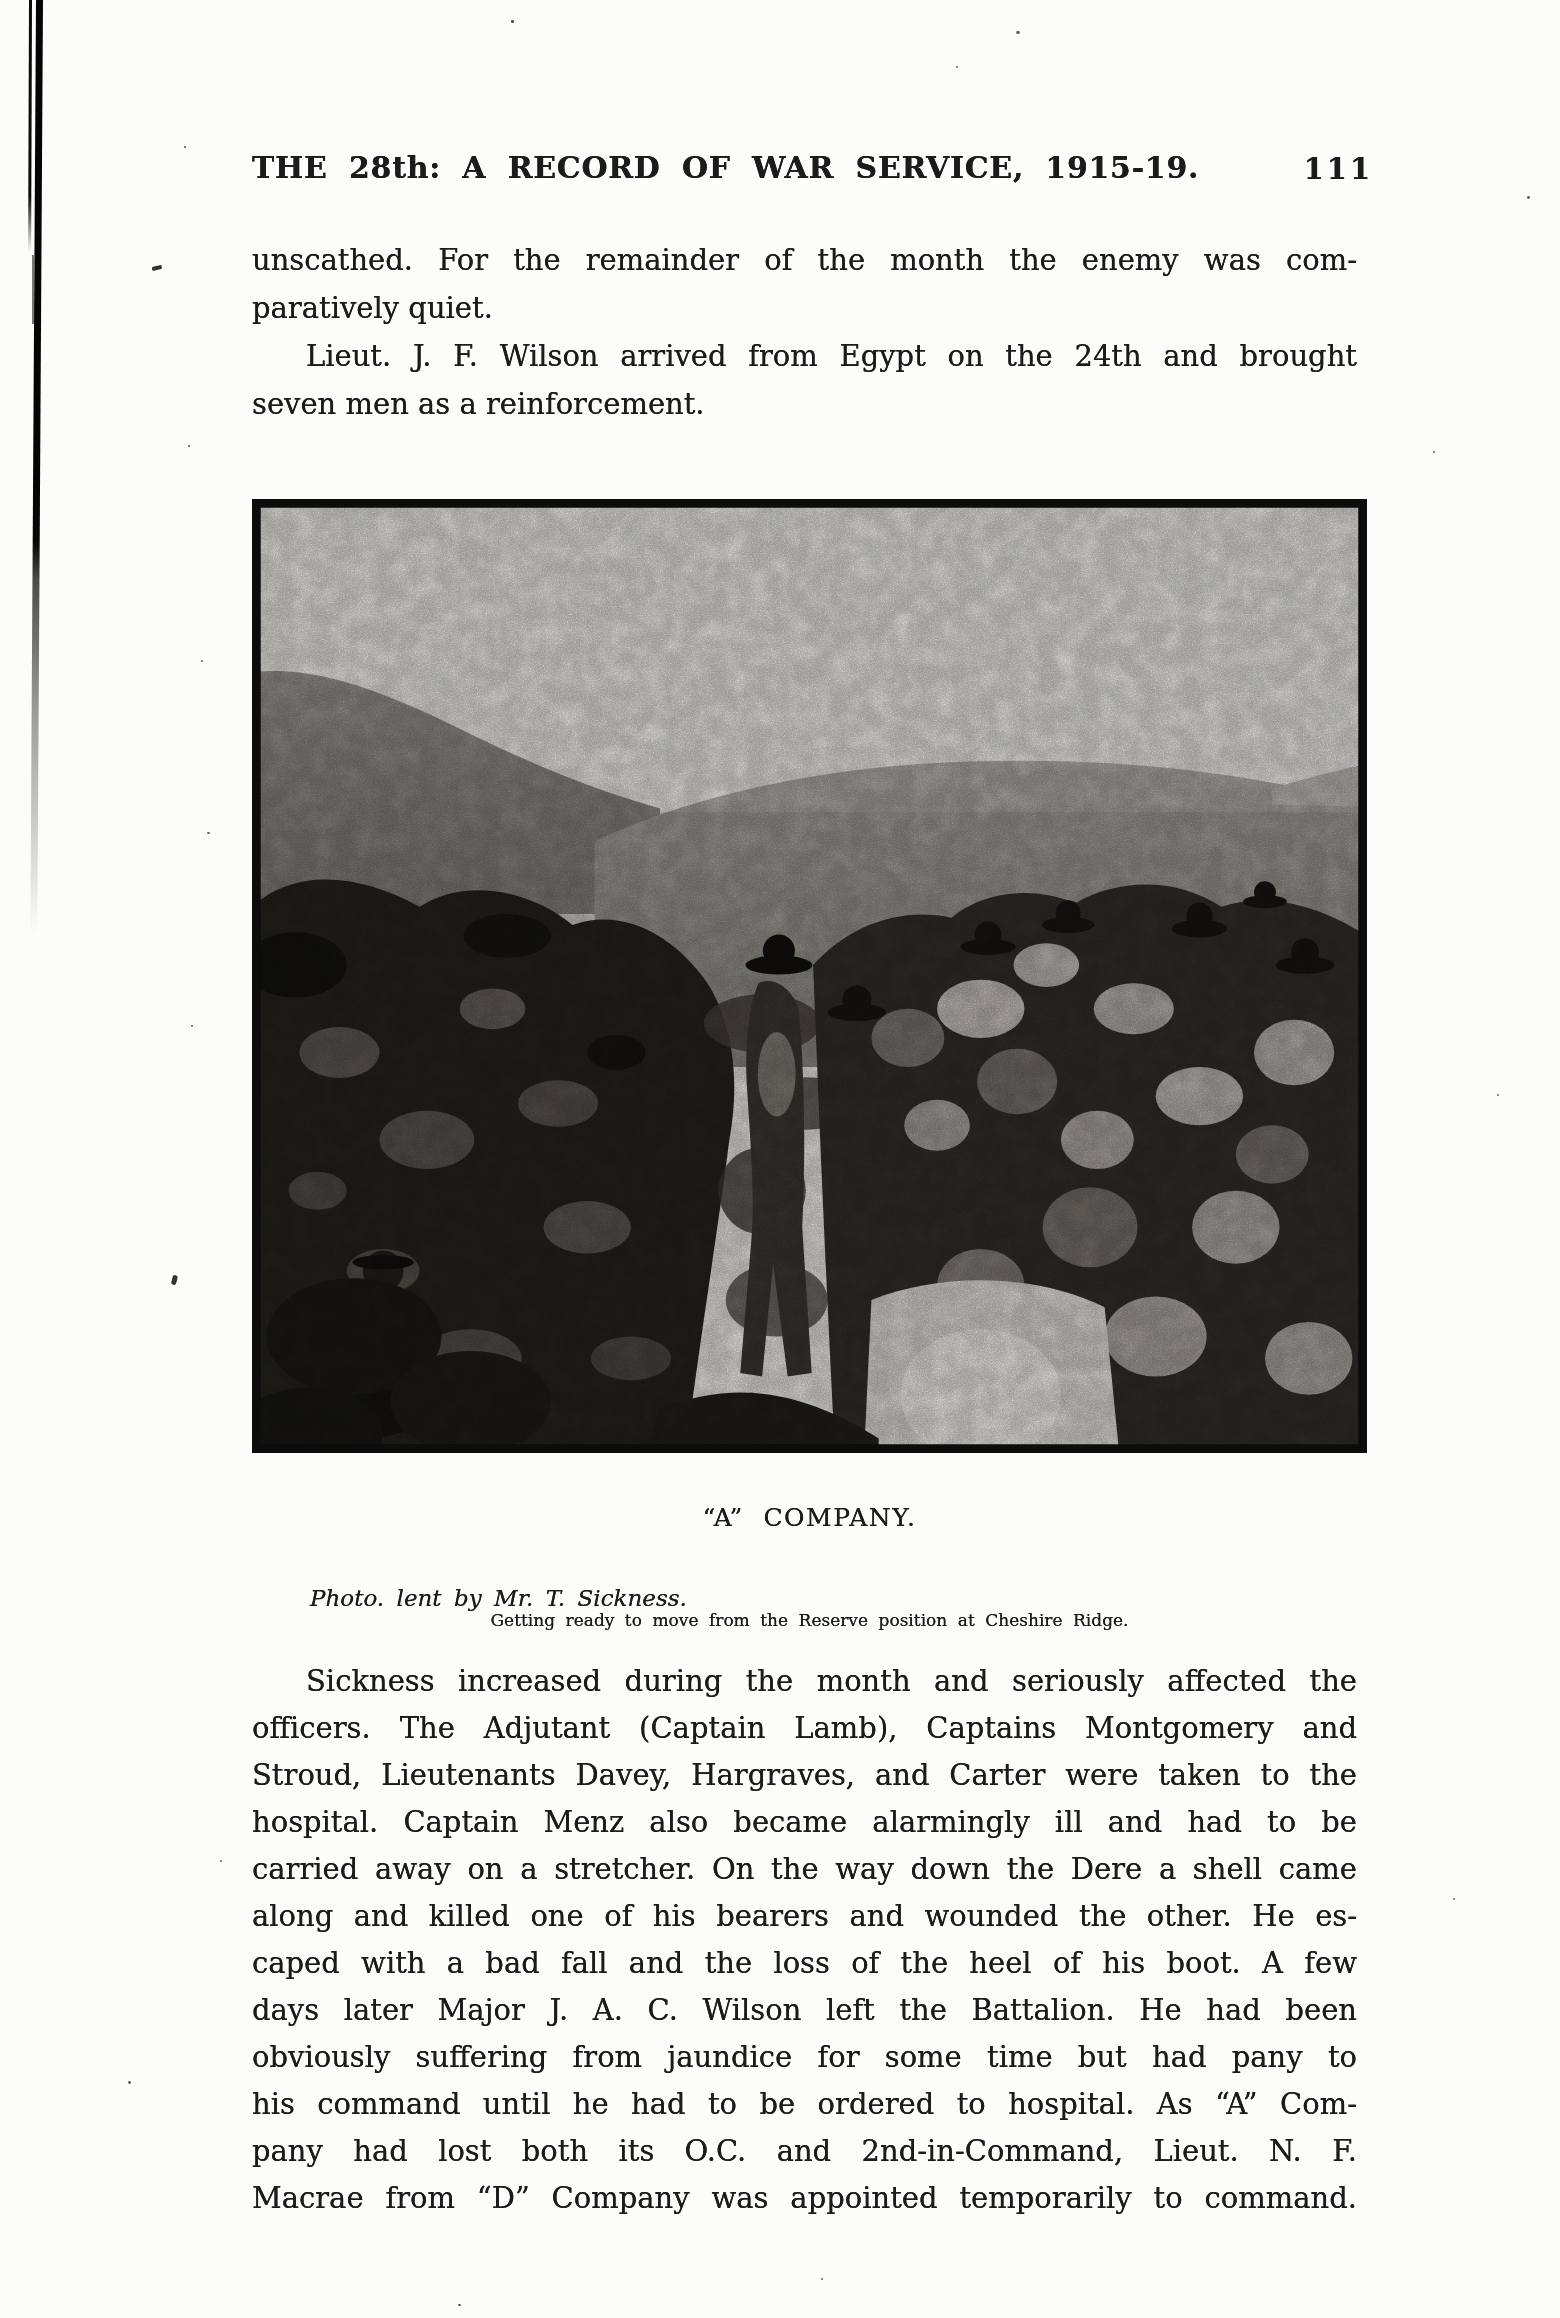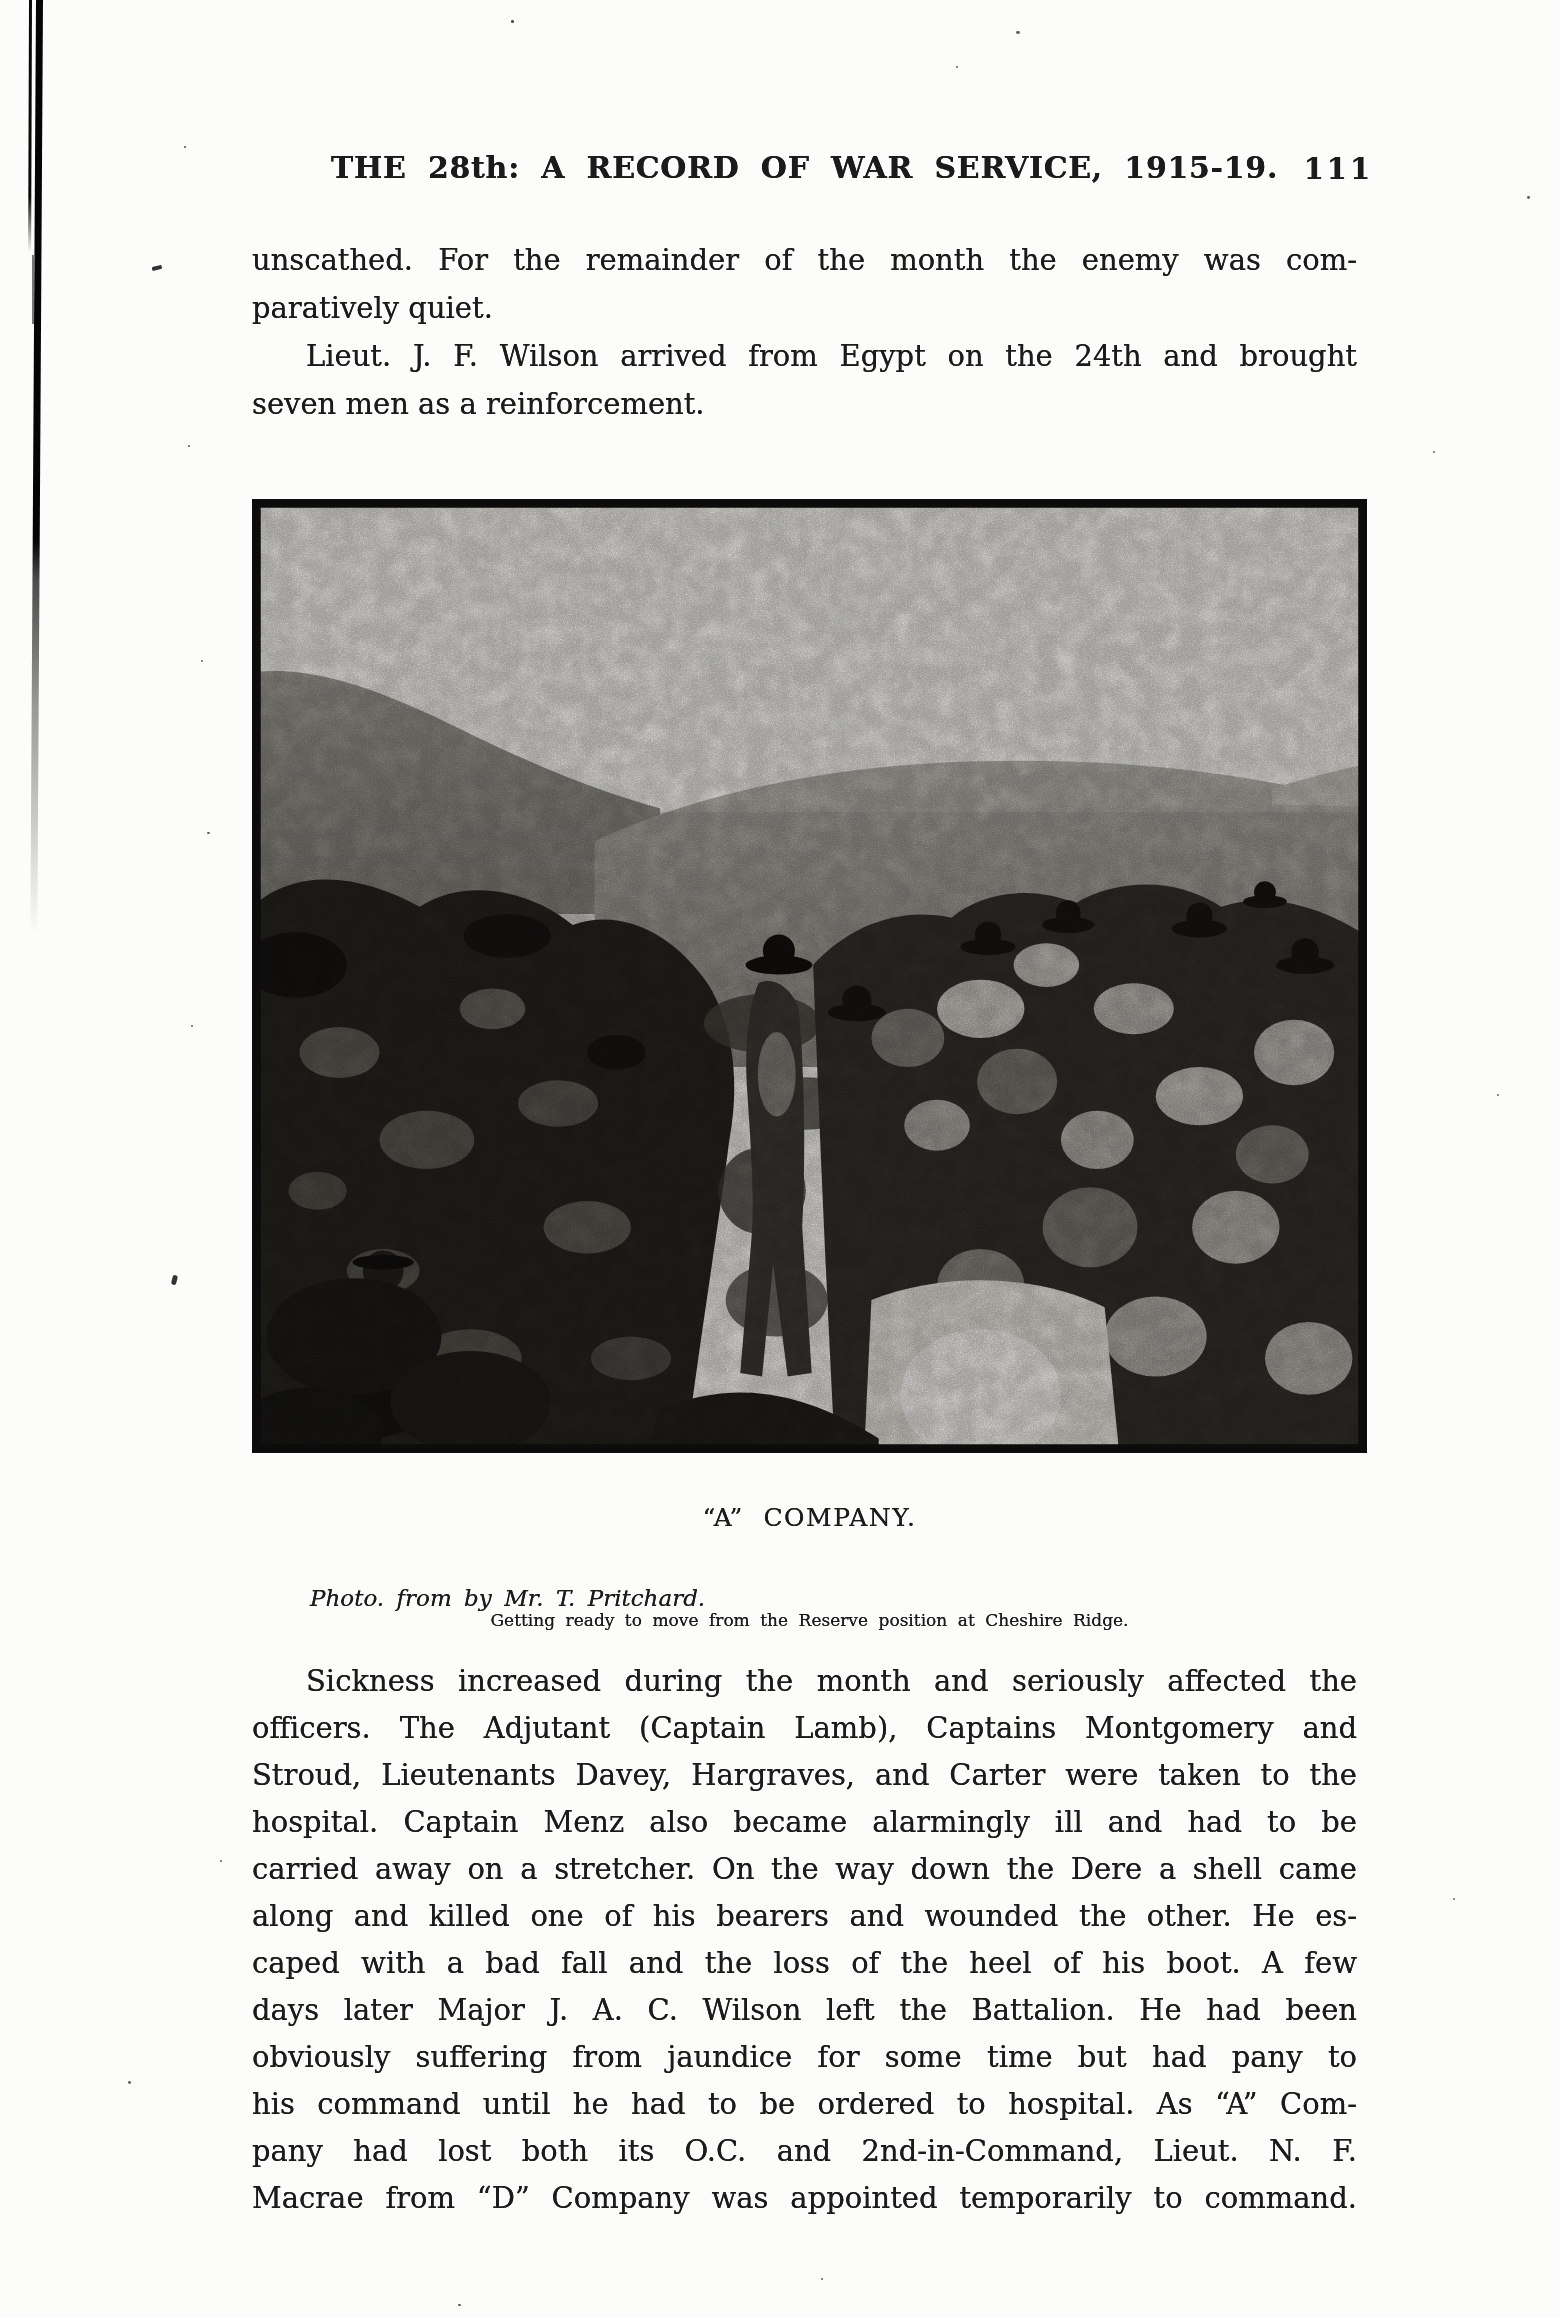--- a/index.html
+++ b/index.html
@@ -25,21 +25,21 @@
   .bind-tail{
     position:absolute;left:32px;top:255px;width:1.5px;height:69px;
     background:rgba(10,10,10,.55);
   }
   .speck{position:absolute;background:#1d1d1d;border-radius:50%;}
 
   .header-row{
     position:absolute;left:252px;top:150px;width:1105px;height:41px;
   }
   .header-title{
-    text-align:center;font-size:30px;font-weight:700;
+    font-size:30px;font-weight:700;
     letter-spacing:0.7px;word-spacing:10.2px;
     text-shadow:0 0 0.4px #222;
   }
   .page-num{
     position:absolute;right:-16px;top:2.2px;font-size:29px;font-weight:700;
     letter-spacing:2.9px;text-shadow:0 0 0.4px #222;
   }
 
   .para{
     position:absolute;left:252px;width:1105px;
@@ -196,21 +196,21 @@
 
       <rect width="1530" height="1310" filter="url(#blotch)" opacity="0.16"></rect>
       <rect width="1530" height="1310" filter="url(#grain)" opacity="0.22"></rect>
 
       <rect x="6" y="6" width="1518" height="1298" fill="none" stroke="#0c0c0c" stroke-width="12"></rect>
     </svg>
   </div>
 
   <div class="caption-title">“A” COMPANY.</div>
   <div class="caption-text">Getting ready to move from the Reserve position at Cheshire Ridge.</div>
-  <div class="caption-credit">Photo. from by Mr. T. Pritchard.</div>
+  <div class="caption-credit">Photo. lent by Mr. T. Sickness.</div>
 
   <div class="para para-3">
     <div class="jline indent">Sickness increased during the month and seriously affected the</div>
     <div class="jline">officers.  The Adjutant (Captain Lamb), Captains Montgomery and</div>
     <div class="jline">Stroud, Lieutenants Davey, Hargraves, and Carter were taken to the</div>
     <div class="jline">hospital.  Captain Menz also became alarmingly ill and had to be</div>
     <div class="jline">carried away on a stretcher.  On the way down the Dere a shell came</div>
     <div class="jline">along and killed one of his bearers and wounded the other.  He es-</div>
     <div class="jline">caped with a bad fall and the loss of the heel of his boot.  A few</div>
     <div class="jline">days later Major J. A. C. Wilson left the Battalion.  He had been</div>

